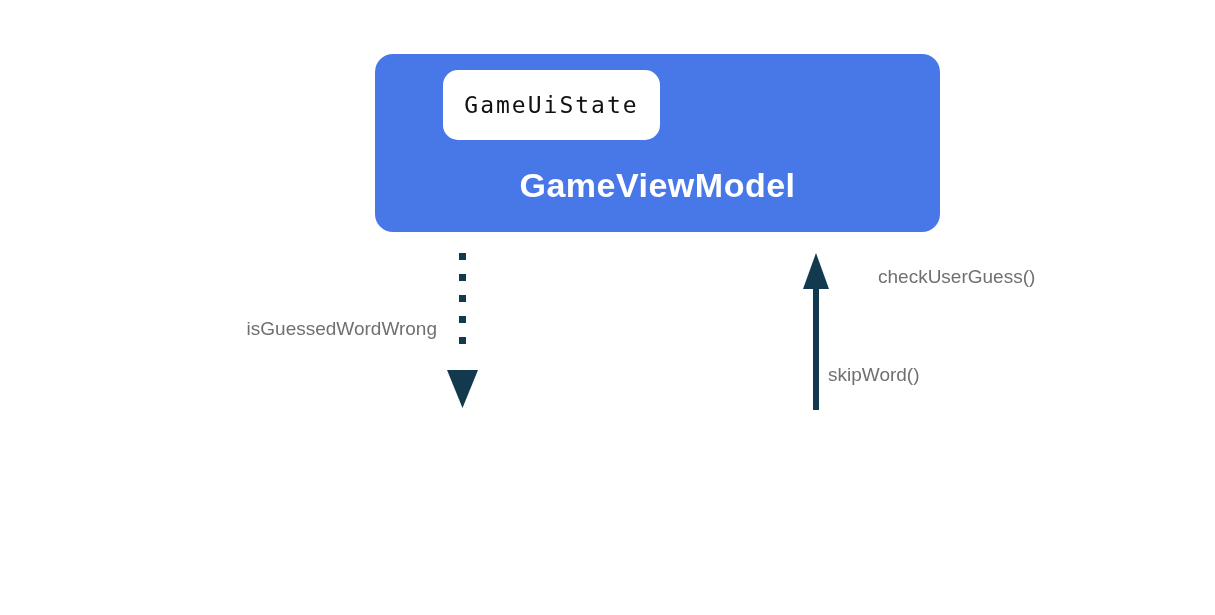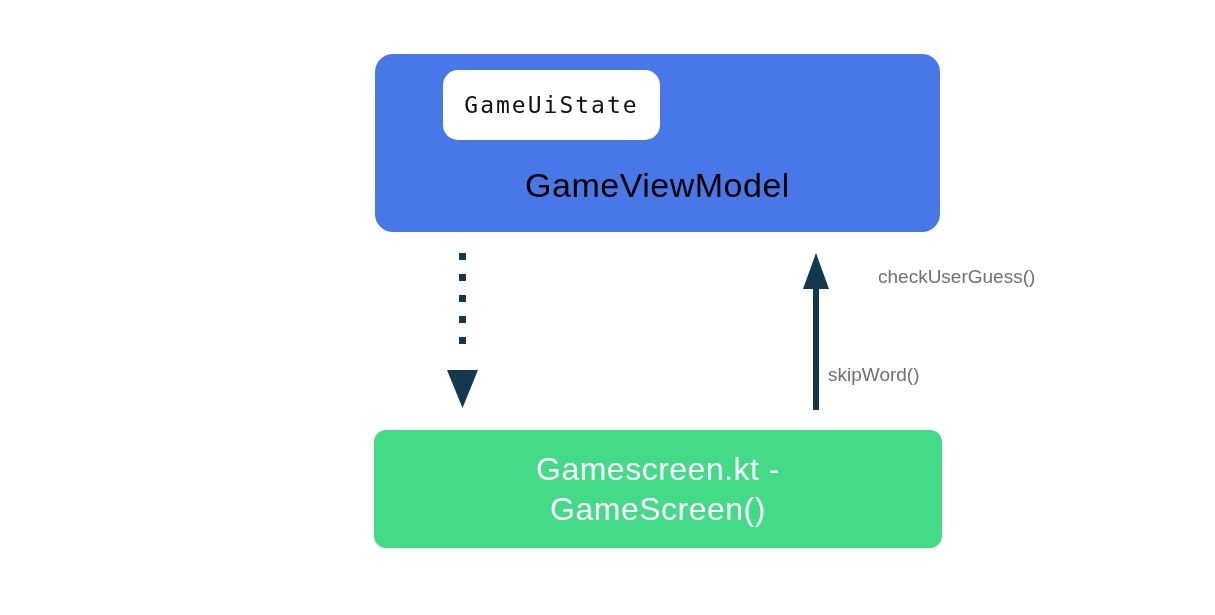--- a/index.html
+++ b/index.html
@@ -45,23 +45,23 @@
     letter-spacing: 2px;
     color: var(--badge-text, #111111);
     white-space: nowrap;
   }
   .viewmodel-label {
     position: absolute;
     left: 0;
     top: 112px;
     width: 100%;
     text-align: center;
-    color: #000000;
+    color: #ffffff;
     font-size: 34px;
-    font-weight: 400;
+    font-weight: 700;
     letter-spacing: 0.5px;
   }
   .screen-box {
     left: 374px;
     top: 430px;
     width: 568px;
     height: 118px;
     background: var(--screen-green, #43da88);
     border-radius: 12px;
     display: flex;
@@ -109,36 +109,33 @@
 
 <div class="canvas">
 
   <div class="box viewmodel-box">
     <div class="uistate-badge">
       <span>GameUiState</span>
     </div>
     <div class="viewmodel-label">GameViewModel</div>
   </div>
 
-  <div class="box screen-box">
-    <div class="line">Gamescreen.kt -</div>
-    <div class="line">GameScreen()</div>
-  </div>
 
   <svg class="arrow-layer" viewBox="0 0 1215 615" xmlns="http://www.w3.org/2000/svg">
 
     <g>
       <line x1="462.5" y1="253" x2="462.5" y2="352" stroke-width="7" stroke-dasharray="7 14" stroke="#13394e"></line>
       <polygon points="447,370 478,370 462.5,408" fill="#13394e"></polygon>
     </g>
 
     <g>
       <line x1="816" y1="410" x2="816" y2="286" stroke-width="6" stroke="#13394e"></line>
       <polygon points="816,253 803,289 829,289" fill="#13394e"></polygon>
     </g>
   </svg>
 
+  <div class="edge-label label-isguessed">isGuessedWordWrong</div>
 
   <div class="edge-label label-checkuserguess">checkUserGuess()</div>
 
   <div class="edge-label label-skipword">skipWord()</div>
 
 </div>
 
 </body></html>

